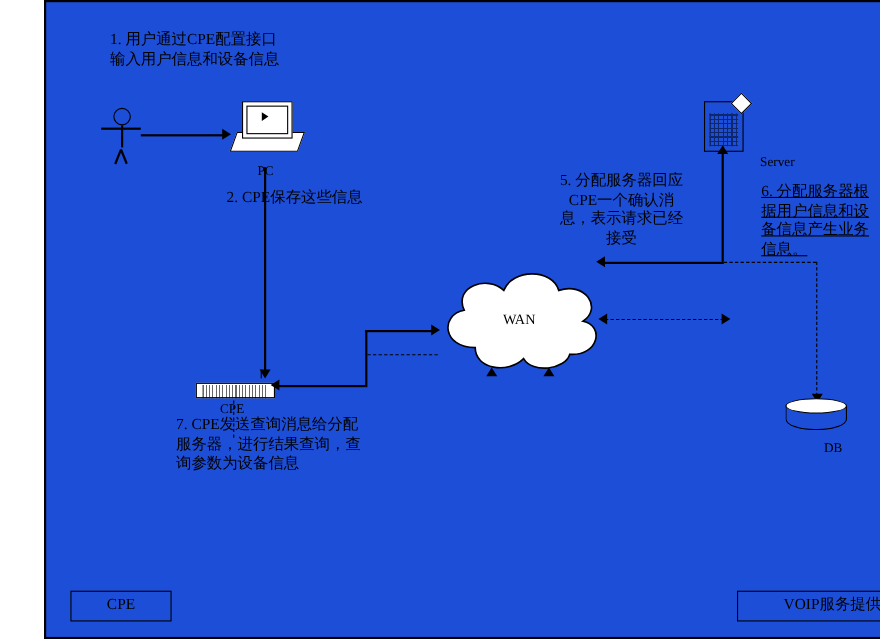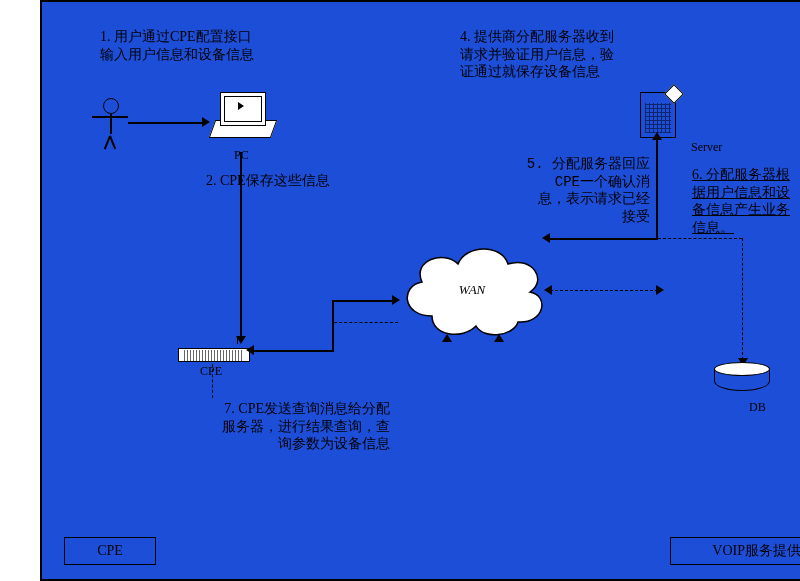--- a/index.html
+++ b/index.html
@@ -125,27 +125,27 @@
   <div class="cpe" style="top:340px; left:136px;">
     <div class="ant"></div>
     <div class="body"></div>
     <div class="hatch"></div>
   </div>
   <div class="label" style="top:362px; left:158px;">CPE</div>
 
   <div class="arr v" style="top:150px; left:198px; height:186px;"></div>
   <div class="ah down" style="top:334px; left:193.5px;"></div>
 
-  <div class="txt" style="top:398px; left:118px; width:230px;text-align:right;">7. CPE发送查询消息给分配
+  <div class="txt" style="top:376px; left:118px; width:230px;">7. CPE发送查询消息给分配
 服务器，进行结果查询，查
 询参数为设备信息</div>
 
   <div class="dashv" style="top:362px; left:170px; height:34px;"></div>
 
-  <div class="wan" style="top:234px; left:350px; width:160px; height:110px;font-style:italic;">
+  <div class="wan" style="top:234px; left:350px; width:160px; height:110px;">
     <svg width="160" height="110" viewBox="0 0 160 110">
       <path d="M40 80
                C10 80 8 50 30 46
                C20 24 52 14 66 28
                C74 8 110 8 116 28
                C140 20 156 44 138 56
                C158 60 152 88 126 86
                C122 100 92 104 84 90
                C70 104 40 100 40 80 Z" fill="#fff" stroke="#000" stroke-width="1.5"></path>
     </svg>
@@ -156,31 +156,28 @@
   <div class="arr v" style="top:298px; left:290px; height:52px;"></div>
   <div class="arr h" style="top:298px; left:290px; width:62px;"></div>
   <div class="ah right" style="top:293px; left:350px;"></div>
 
   <div class="dash" style="top:320px; left:292px; width:64px;"></div>
   <div class="ah left" style="top:343px; left:204px;"></div>
 
   <div class="ah up" style="top:332px; left:400px;"></div>
   <div class="ah up" style="top:332px; left:452px;"></div>
 
-  <div class="txt" style="top:26px; left:418px; width:230px;">4. 提供商分配服务器收到
-请求并验证用户信息，验
-证通过就保存设备信息</div>
 
   <div class="server" style="top:90px; left:598px;">
     <div class="flap"></div>
     <div class="grid"></div>
   </div>
   <div class="label" style="top:138px; left:649px;">Server</div>
 
-  <div class="txt" style="top:154px; left:438px; width:170px; text-align:right;font-family:Liberation Mono, monospace;">5. 分配服务器回应
+  <div class="txt" style="top:154px; left:438px; width:170px; text-align:center;">5. 分配服务器回应
 CPE一个确认消
 息，表示请求已经
 接受</div>
 
   <div class="txt" style="top:164px; left:650px; width:130px;text-decoration:underline;">6. 分配服务器根
 据用户信息和设
 备信息产生业务
 信息。</div>
 
   <div class="arr v" style="top:136px; left:614px; height:100px;"></div>

